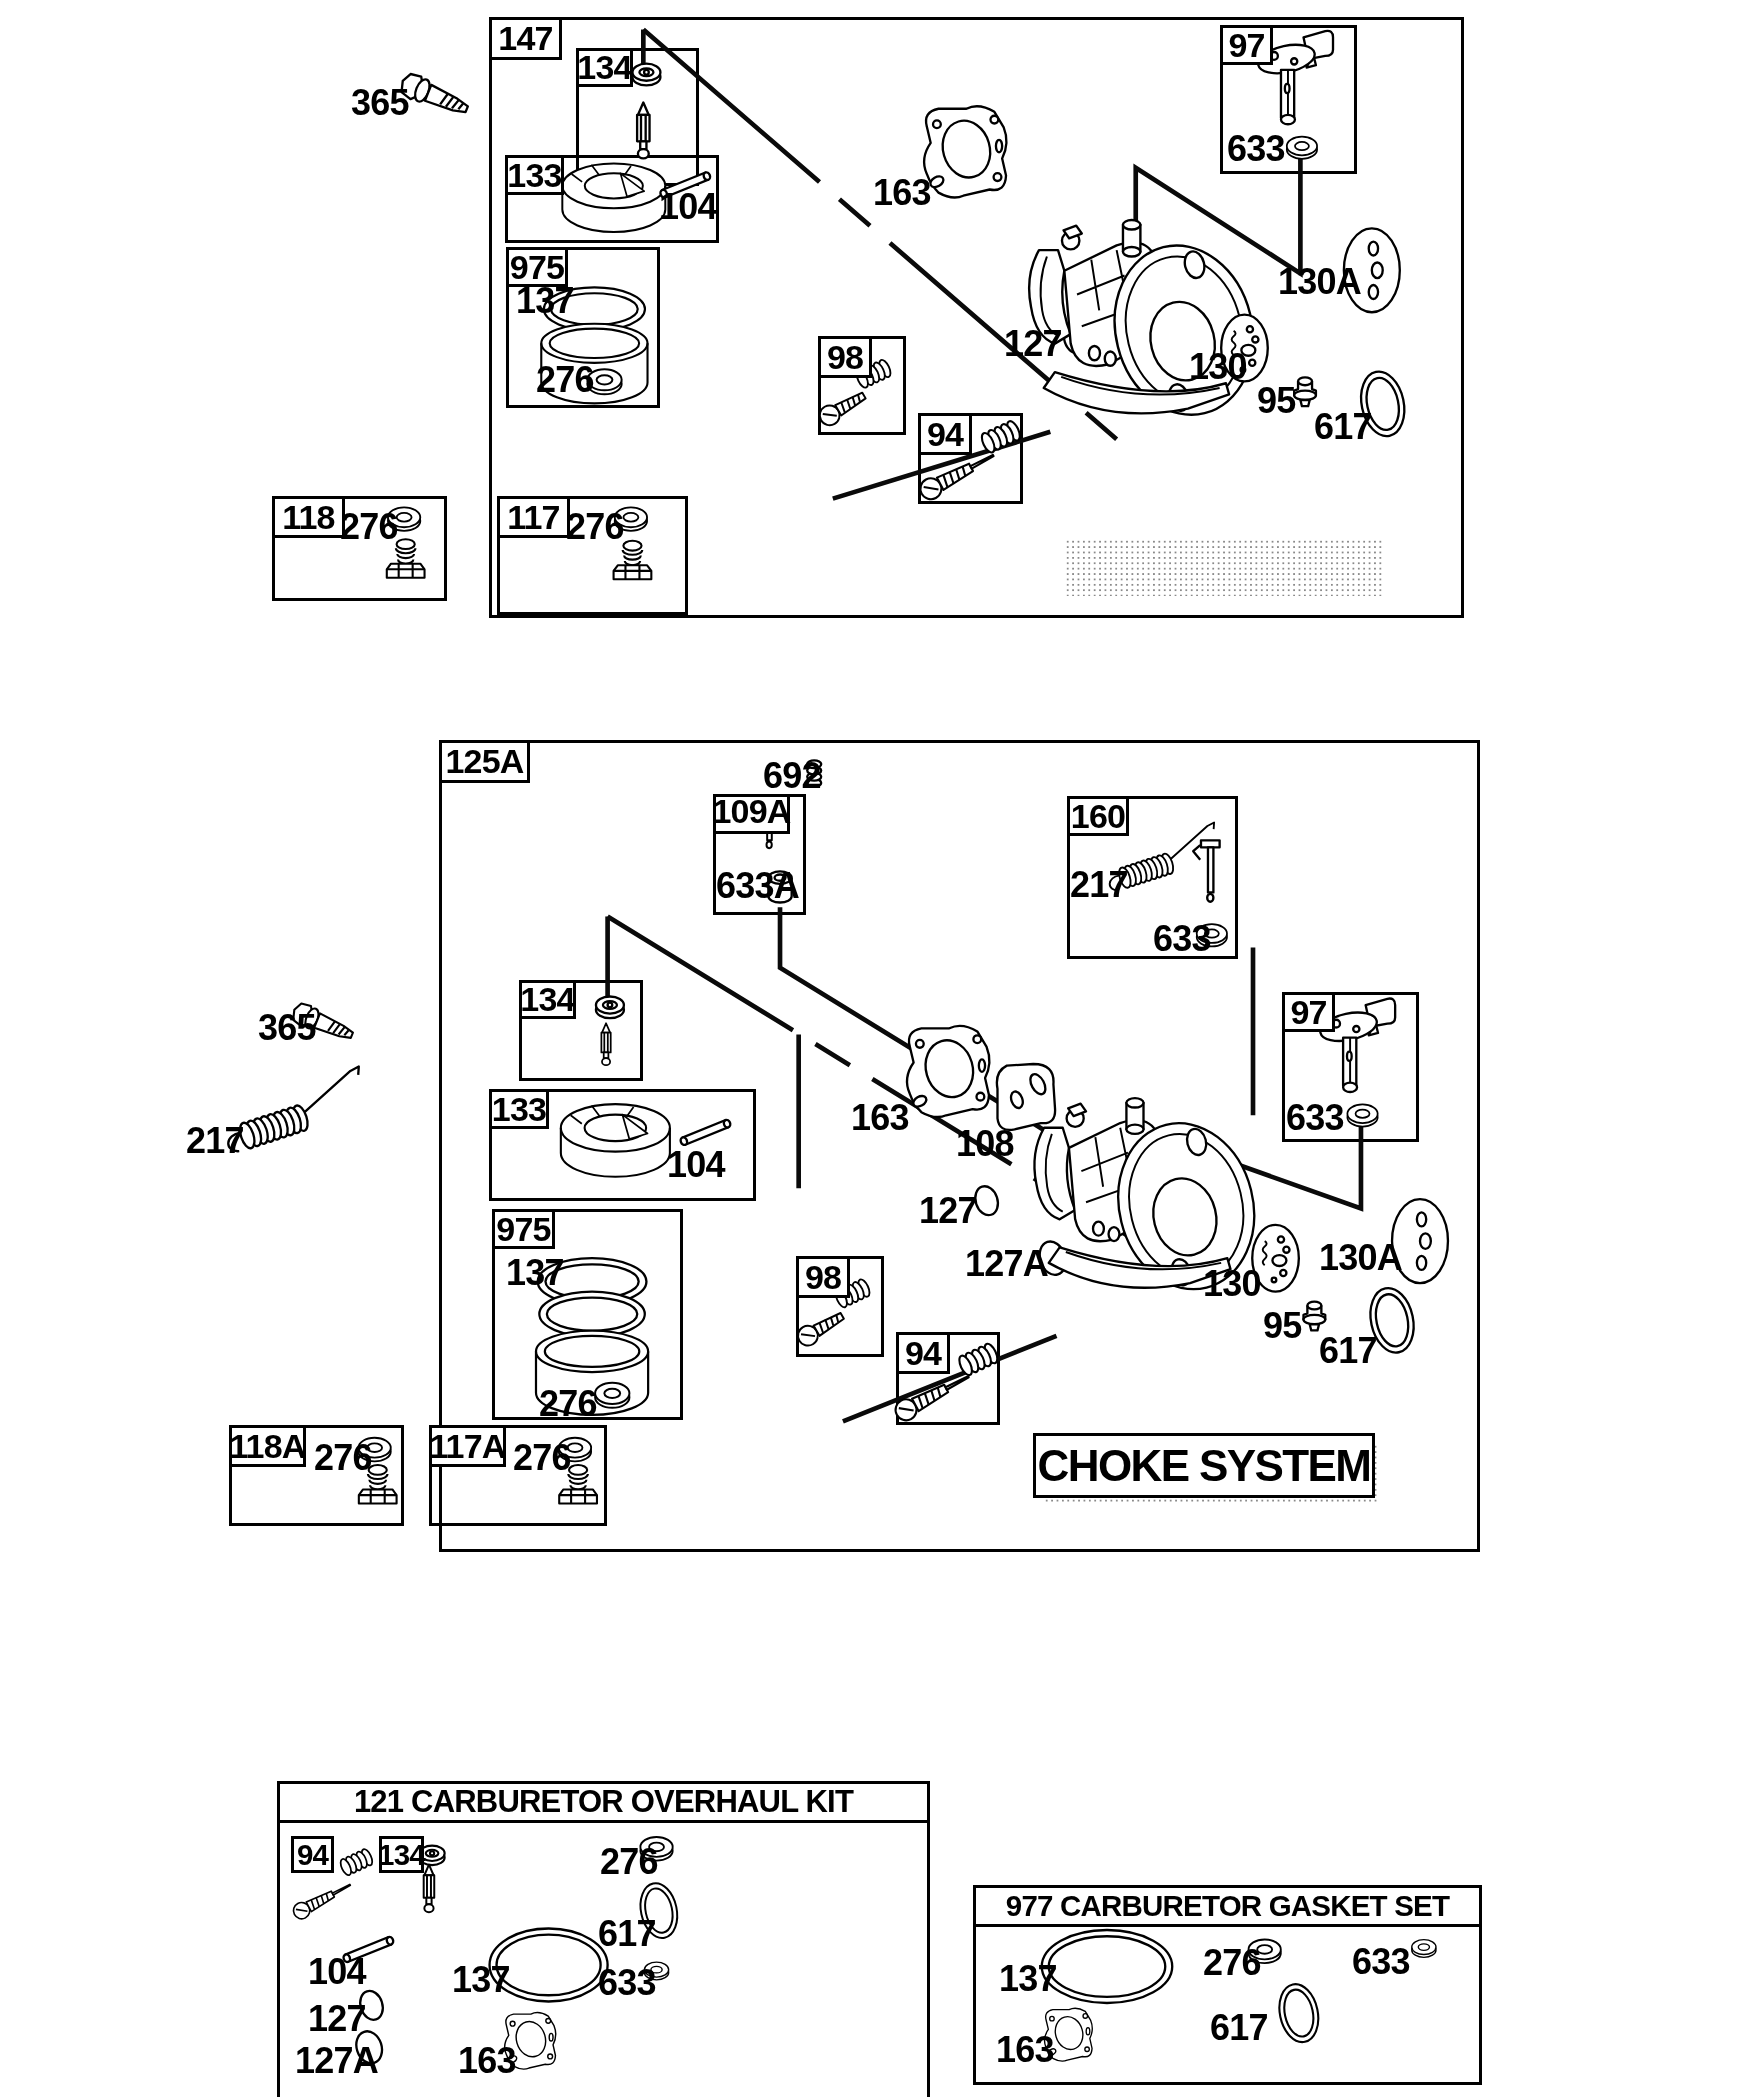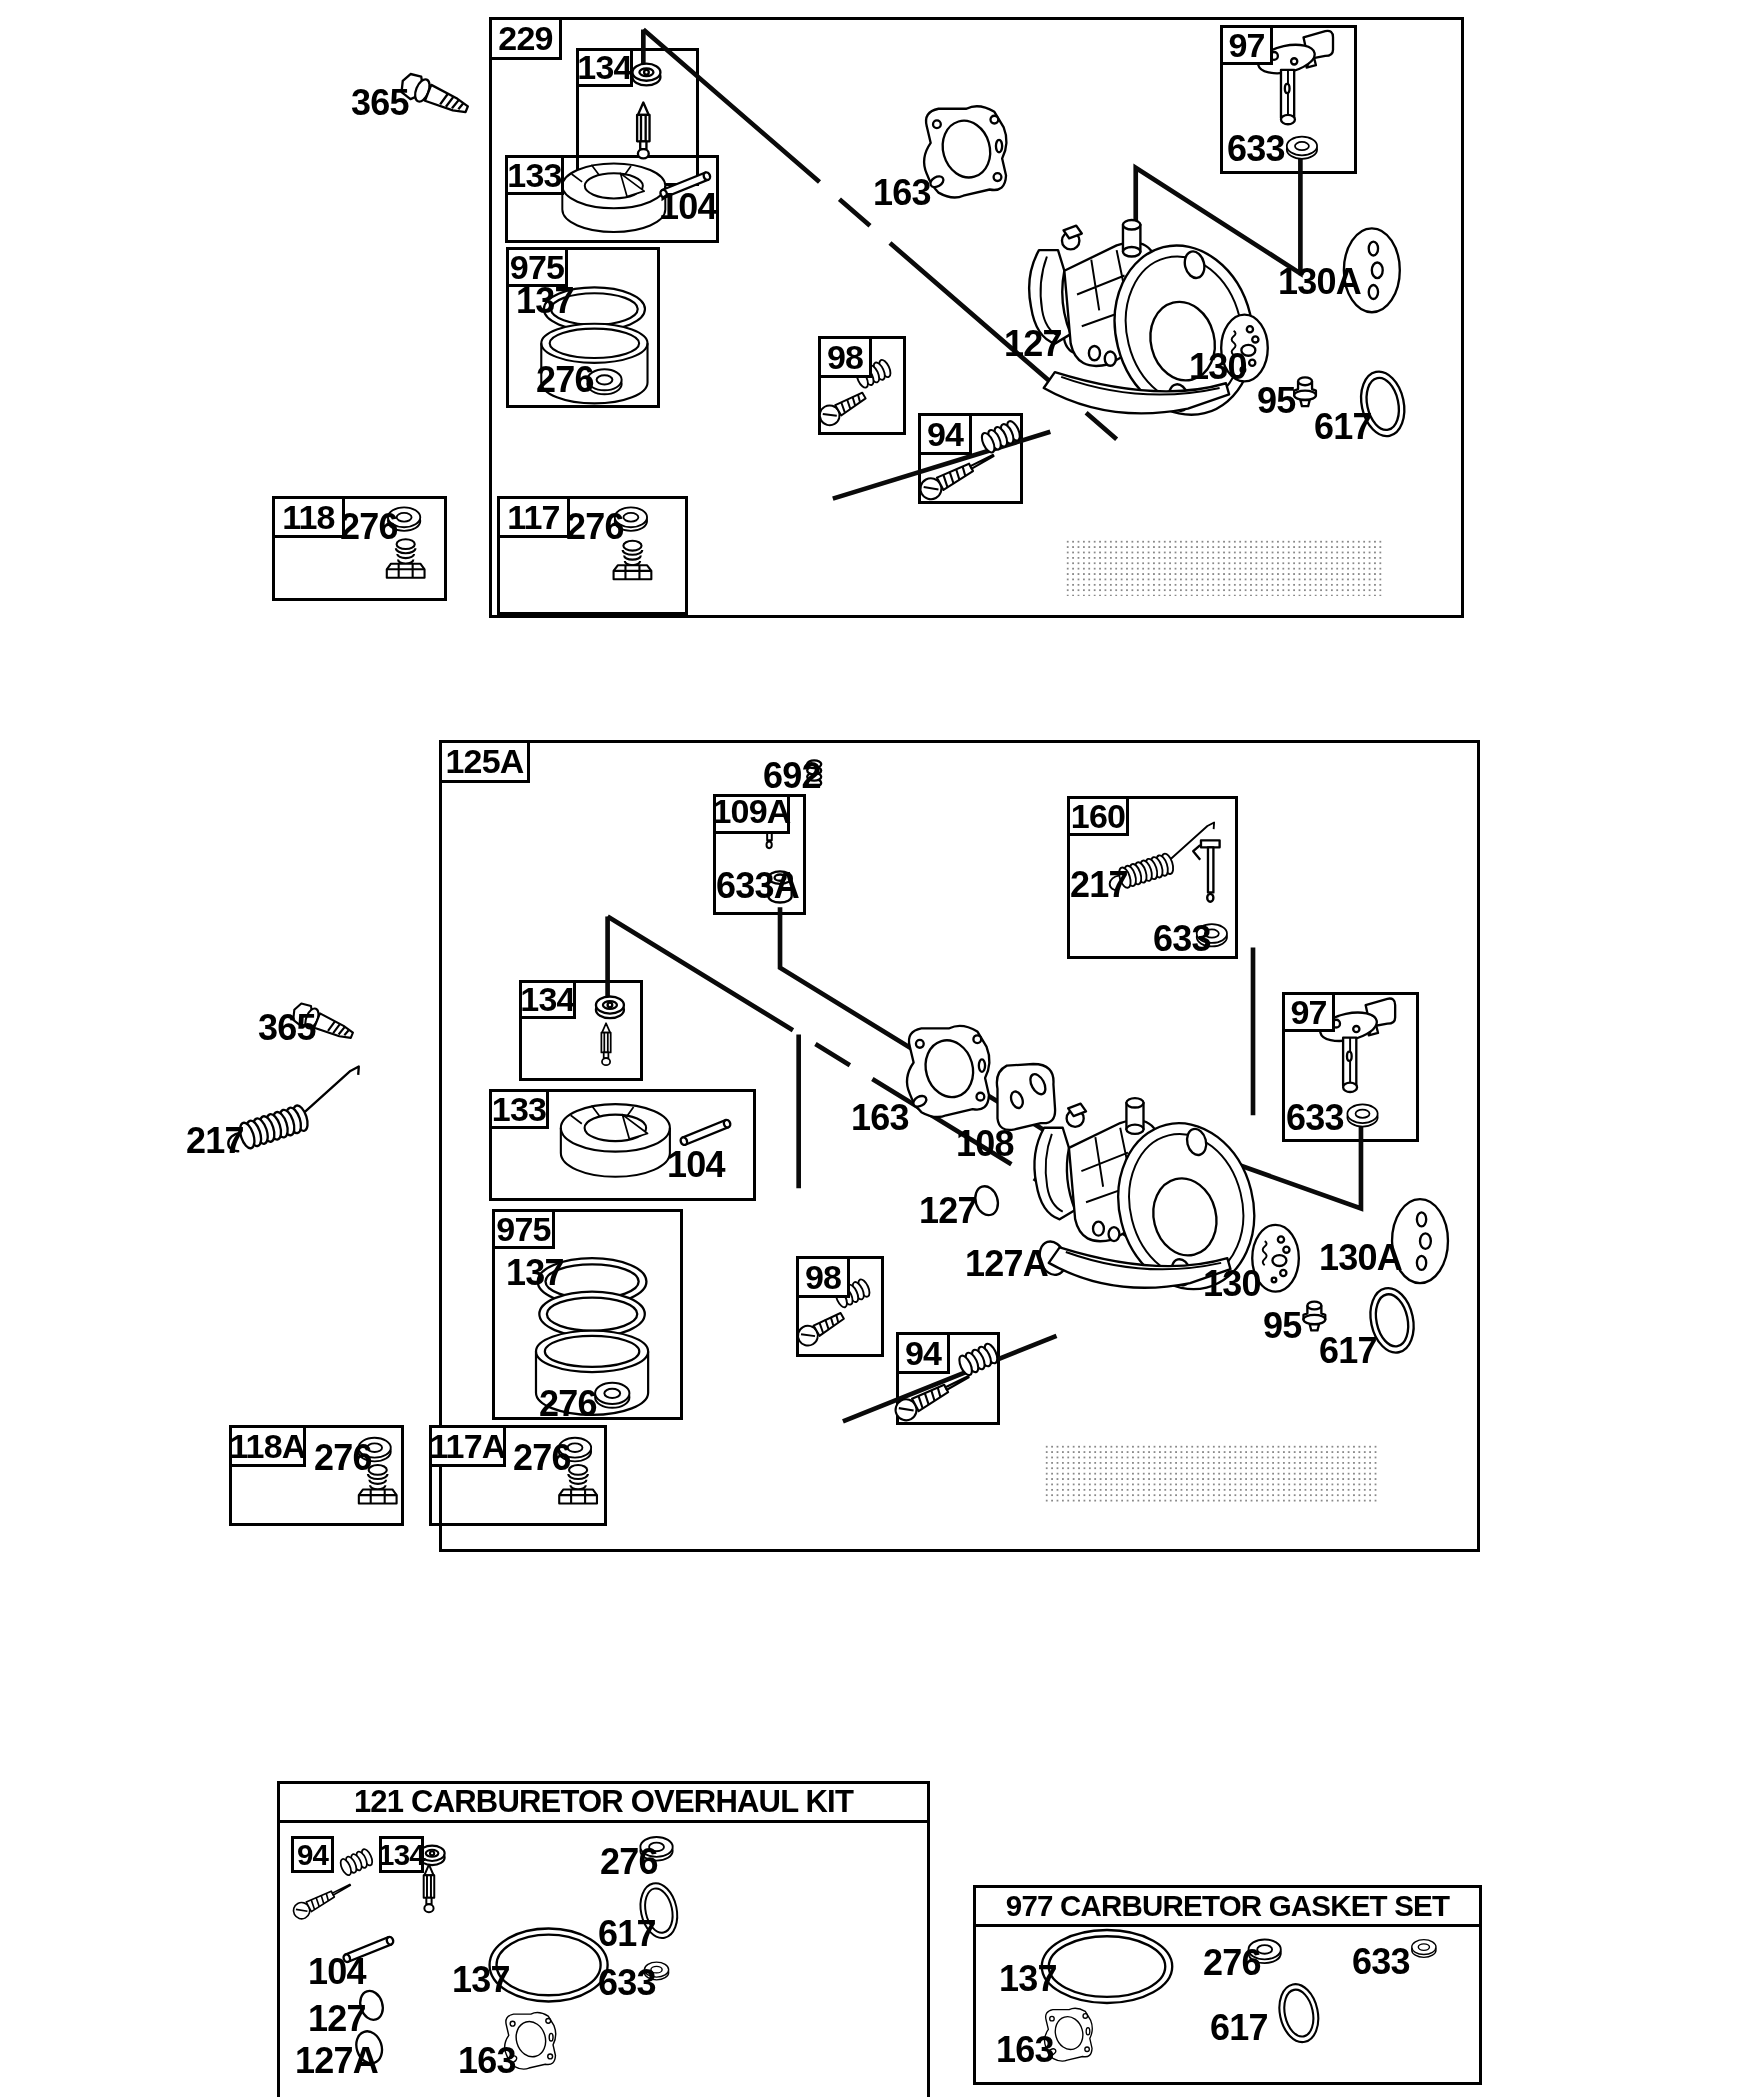--- a/index.html
+++ b/index.html
@@ -18,21 +18,21 @@
           font-size:31px;font-weight:600;letter-spacing:-0.8px;}
   svg.overlay{position:absolute;left:0;top:0;z-index:3;pointer-events:none;}
 </style>
 </head>
 <body>
 
 <div class="stage">
 
   <div class="obox" style="left:489px;top:17px;width:969px;height:595px;"></div>
   <div class="tag" style="left:489px;top:17px;width:67px;height:37px;">
-      <span>229</span>
+      <span>147</span>
     </div>
 
   <div class="obox" style="left:576px;top:48px;width:117px;height:132px;"></div>
   <div class="tag" style="left:576px;top:48px;width:51px;height:33px;">
       <span>134</span>
     </div>
 
   <div class="obox" style="left:505px;top:155px;width:208px;height:82px;"></div>
   <div class="tag" style="left:505px;top:155px;width:53px;height:34px;">
       <span>133</span>
@@ -133,20 +133,23 @@
   <div class="tag" style="left:896px;top:1332px;width:48px;height:36px;">
       <span>94</span>
     </div>
 
   <div class="obox" style="left:1282px;top:992px;width:131px;height:144px;"></div>
   <div class="tag" style="left:1282px;top:992px;width:47px;height:34px;">
       <span>97</span>
     </div>
 
   <div class="banner-shadow" style="left:1044px;top:1444px;width:336px;height:59px;"></div>
+  <div class="banner" style="left:1033px;top:1433px;width:336px;height:59px;">
+      <span>CHOKE SYSTEM</span>
+    </div>
 
   <div class="co" style="left:763px;top:755px;">692</div>
   <div class="co" style="left:716px;top:865px;">633A</div>
   <div class="co" style="left:1070px;top:864px;">217</div>
   <div class="co" style="left:1153px;top:918px;">633</div>
   <div class="co" style="left:258px;top:1007px;">365</div>
   <div class="co" style="left:186px;top:1120px;">217</div>
   <div class="co" style="left:667px;top:1144px;">104</div>
   <div class="co" style="left:506px;top:1252px;">137</div>
   <div class="co" style="left:539px;top:1383px;">276</div>

